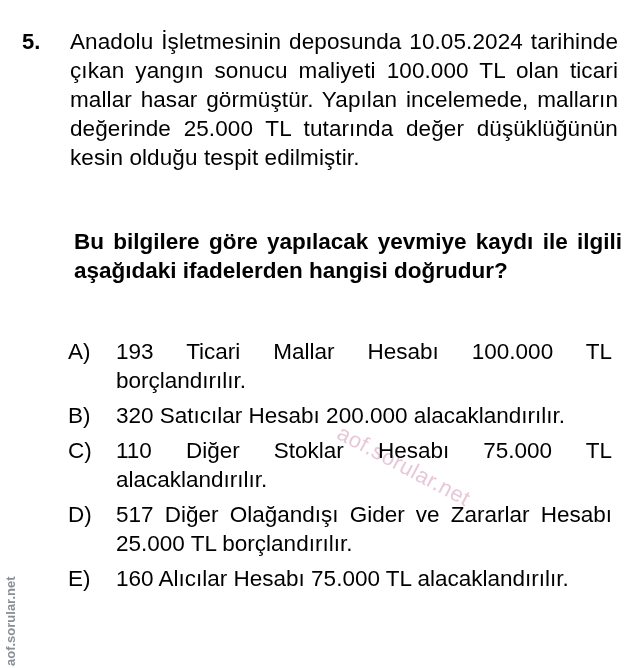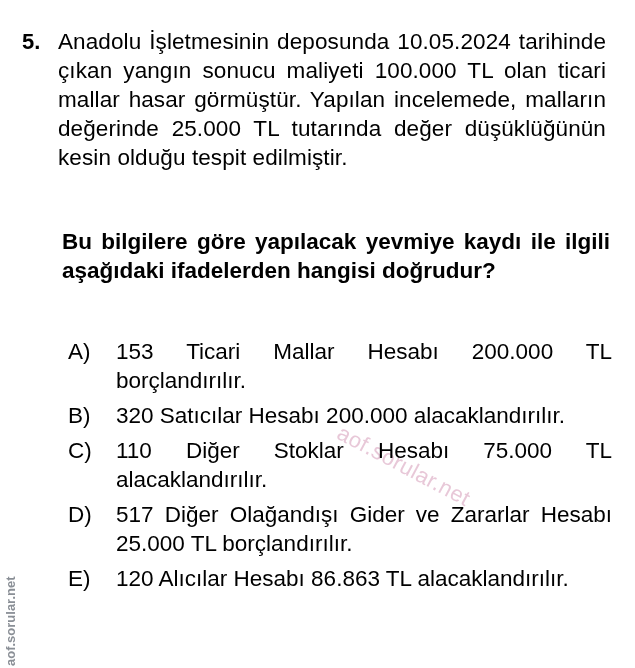--- a/index.html
+++ b/index.html
@@ -24,32 +24,32 @@
     .qnum {
       position: absolute;
       left: 0;
       top: 5px;
       font-weight: bold;
       font-size: 22px;
       line-height: 29px;
     }
     .stem {
       position: absolute;
-      left: 36px;
+      left: 48px;
       top: 5px;
       width: 548px;
       font-size: 22.5px;
       line-height: 29px;
       text-align: justify;
       text-align-last: left;
       letter-spacing: 0.1px;
     }
     .prompt {
       position: absolute;
-      left: 40px;
+      left: 52px;
       top: 205px;
       width: 548px;
       font-size: 22.5px;
       font-weight: bold;
       line-height: 29px;
       text-align: justify;
       text-align-last: left;
     }
     .options {
       position: absolute;
@@ -106,32 +106,32 @@
 <div class="watermark-side">aof.sorular.net</div>
 
 <div class="question layer">
   <div class="qnum">5.</div>
   <div class="stem">Anadolu İşletmesinin deposunda 10.05.2024 tarihinde çıkan yangın sonucu maliyeti 100.000 TL olan ticari mallar hasar görmüştür. Yapılan incelemede, malların değerinde 25.000 TL tutarında değer düşüklüğünün kesin olduğu tespit edilmiştir.</div>
   <div class="prompt">Bu bilgilere göre yapılacak yevmiye kaydı ile ilgili aşağıdaki ifadelerden hangisi doğrudur?</div>
 
   <div class="options">
     <div class="option">
       <span class="letter">A)</span>
-      <span class="text">153 Ticari Mallar Hesabı 200.000 TL borçlandırılır.</span>
+      <span class="text">193 Ticari Mallar Hesabı 100.000 TL borçlandırılır.</span>
     </div>
     <div class="option">
       <span class="letter">B)</span>
       <span class="text">320 Satıcılar Hesabı 200.000 alacaklandırılır.</span>
     </div>
     <div class="option">
       <span class="letter">C)</span>
       <span class="text">110 Diğer Stoklar Hesabı 75.000 TL alacaklandırılır.</span>
     </div>
     <div class="option">
       <span class="letter">D)</span>
       <span class="text">517 Diğer Olağandışı Gider ve Zararlar Hesabı 25.000 TL borçlandırılır.</span>
     </div>
     <div class="option">
       <span class="letter">E)</span>
-      <span class="text">120 Alıcılar Hesabı 86.863 TL alacaklandırılır.</span>
+      <span class="text">160 Alıcılar Hesabı 75.000 TL alacaklandırılır.</span>
     </div>
   </div>
 </div>
 
 </body></html>

